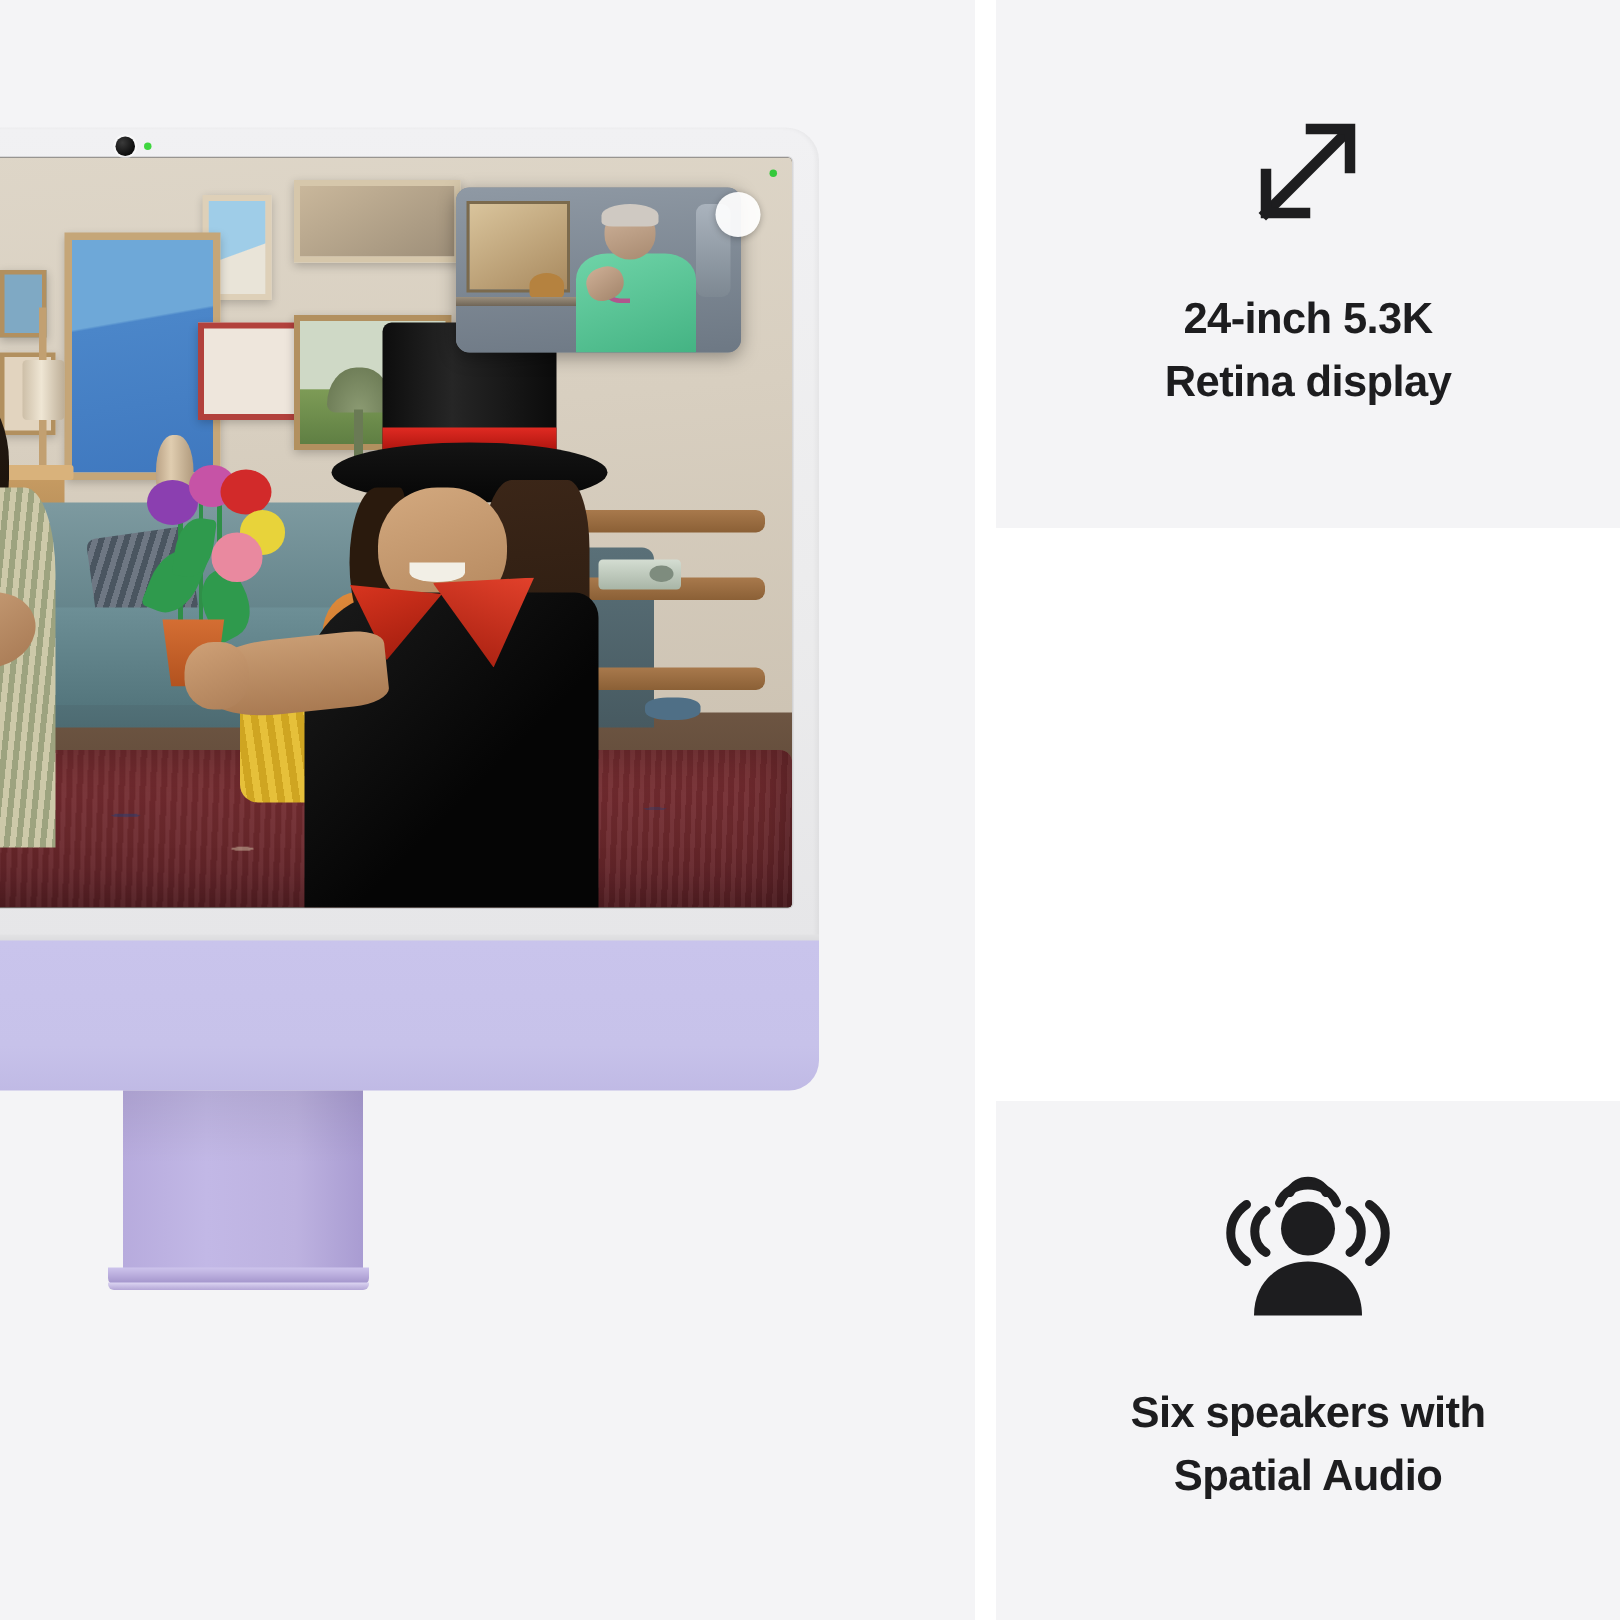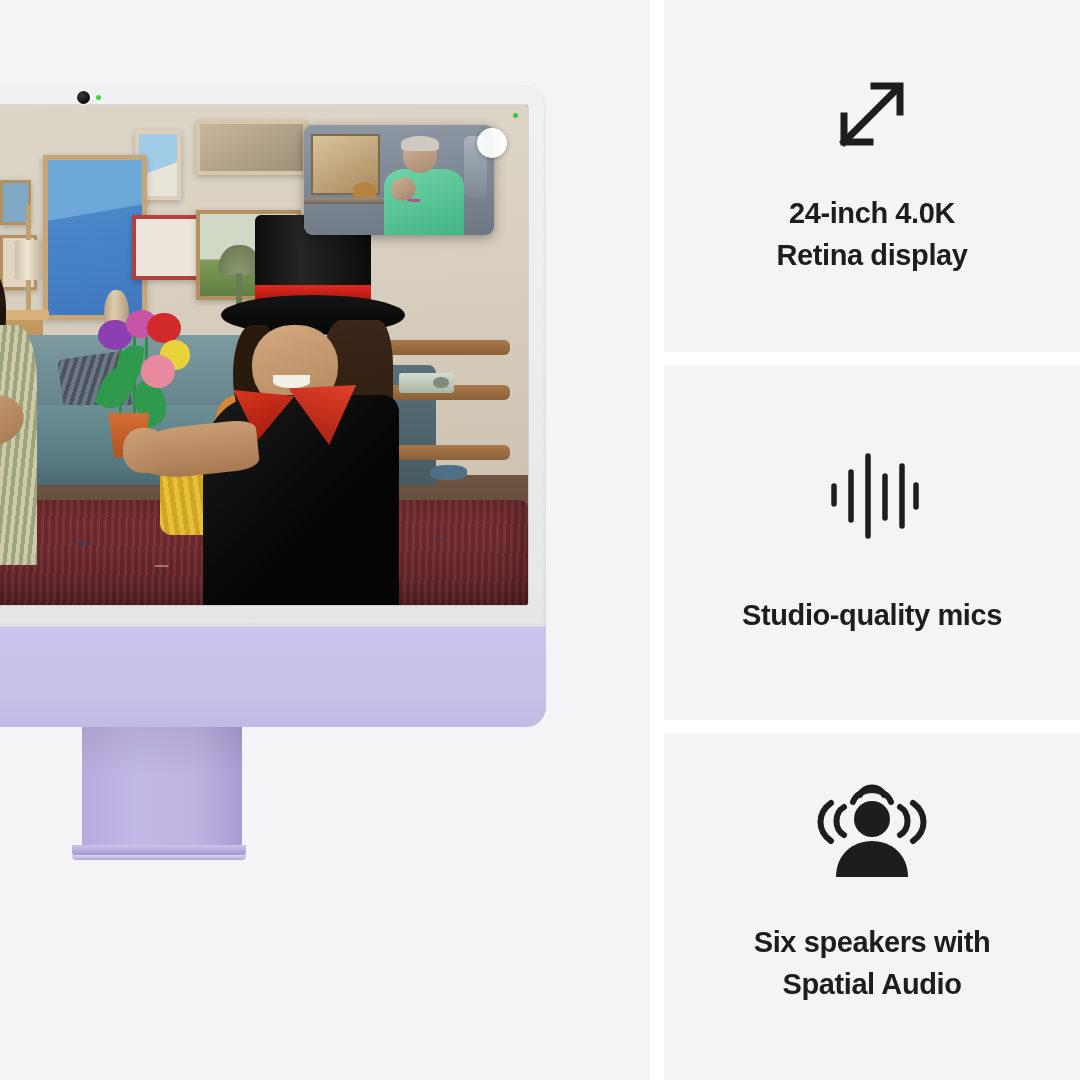--- a/index.html
+++ b/index.html
@@ -538,42 +538,25 @@
     <div class="feature-inner">
       <div class="feature-icon">
         <svg width="96" height="96" viewBox="0 0 96 96" aria-hidden="true">
           <g stroke="#1d1d1f" stroke-width="7" stroke-linecap="square" fill="none">
             <line x1="20" y1="76" x2="74" y2="22"></line>
             <polyline points="50,20 76,20 76,46"></polyline>
             <polyline points="20,50 20,76 46,76"></polyline>
           </g>
         </svg>
       </div>
-      <div class="feature-label">24-inch 4.0K
+      <div class="feature-label">24-inch 5.3K
 Retina display</div>
     </div>
   </section>
 
-  <section class="panel" id="panel-mics">
-    <div class="feature-inner">
-      <div class="feature-icon">
-        <svg width="96" height="96" viewBox="0 0 96 96" aria-hidden="true">
-          <g stroke="#1d1d1f" stroke-width="5.5" stroke-linecap="round">
-            <line x1="10" y1="40" x2="10" y2="58"></line>
-            <line x1="27" y1="26" x2="27" y2="74"></line>
-            <line x1="44" y1="10" x2="44" y2="90"></line>
-            <line x1="61" y1="30" x2="61" y2="72"></line>
-            <line x1="78" y1="20" x2="78" y2="80"></line>
-            <line x1="92" y1="39" x2="92" y2="61"></line>
-          </g>
-        </svg>
-      </div>
-      <div class="feature-label">Studio-quality mics</div>
-    </div>
-  </section>
 
   <section class="panel" id="panel-speakers">
     <div class="feature-inner">
       <div class="feature-icon">
         <svg width="112" height="112" viewBox="0 0 112 112" aria-hidden="true">
           <g fill="#1d1d1f">
 
             <circle cx="56" cy="46" r="18"></circle>
 
             <path d="M20 104 C20 82 36 68 56 68 C76 68 92 82 92 104 Z"></path>

